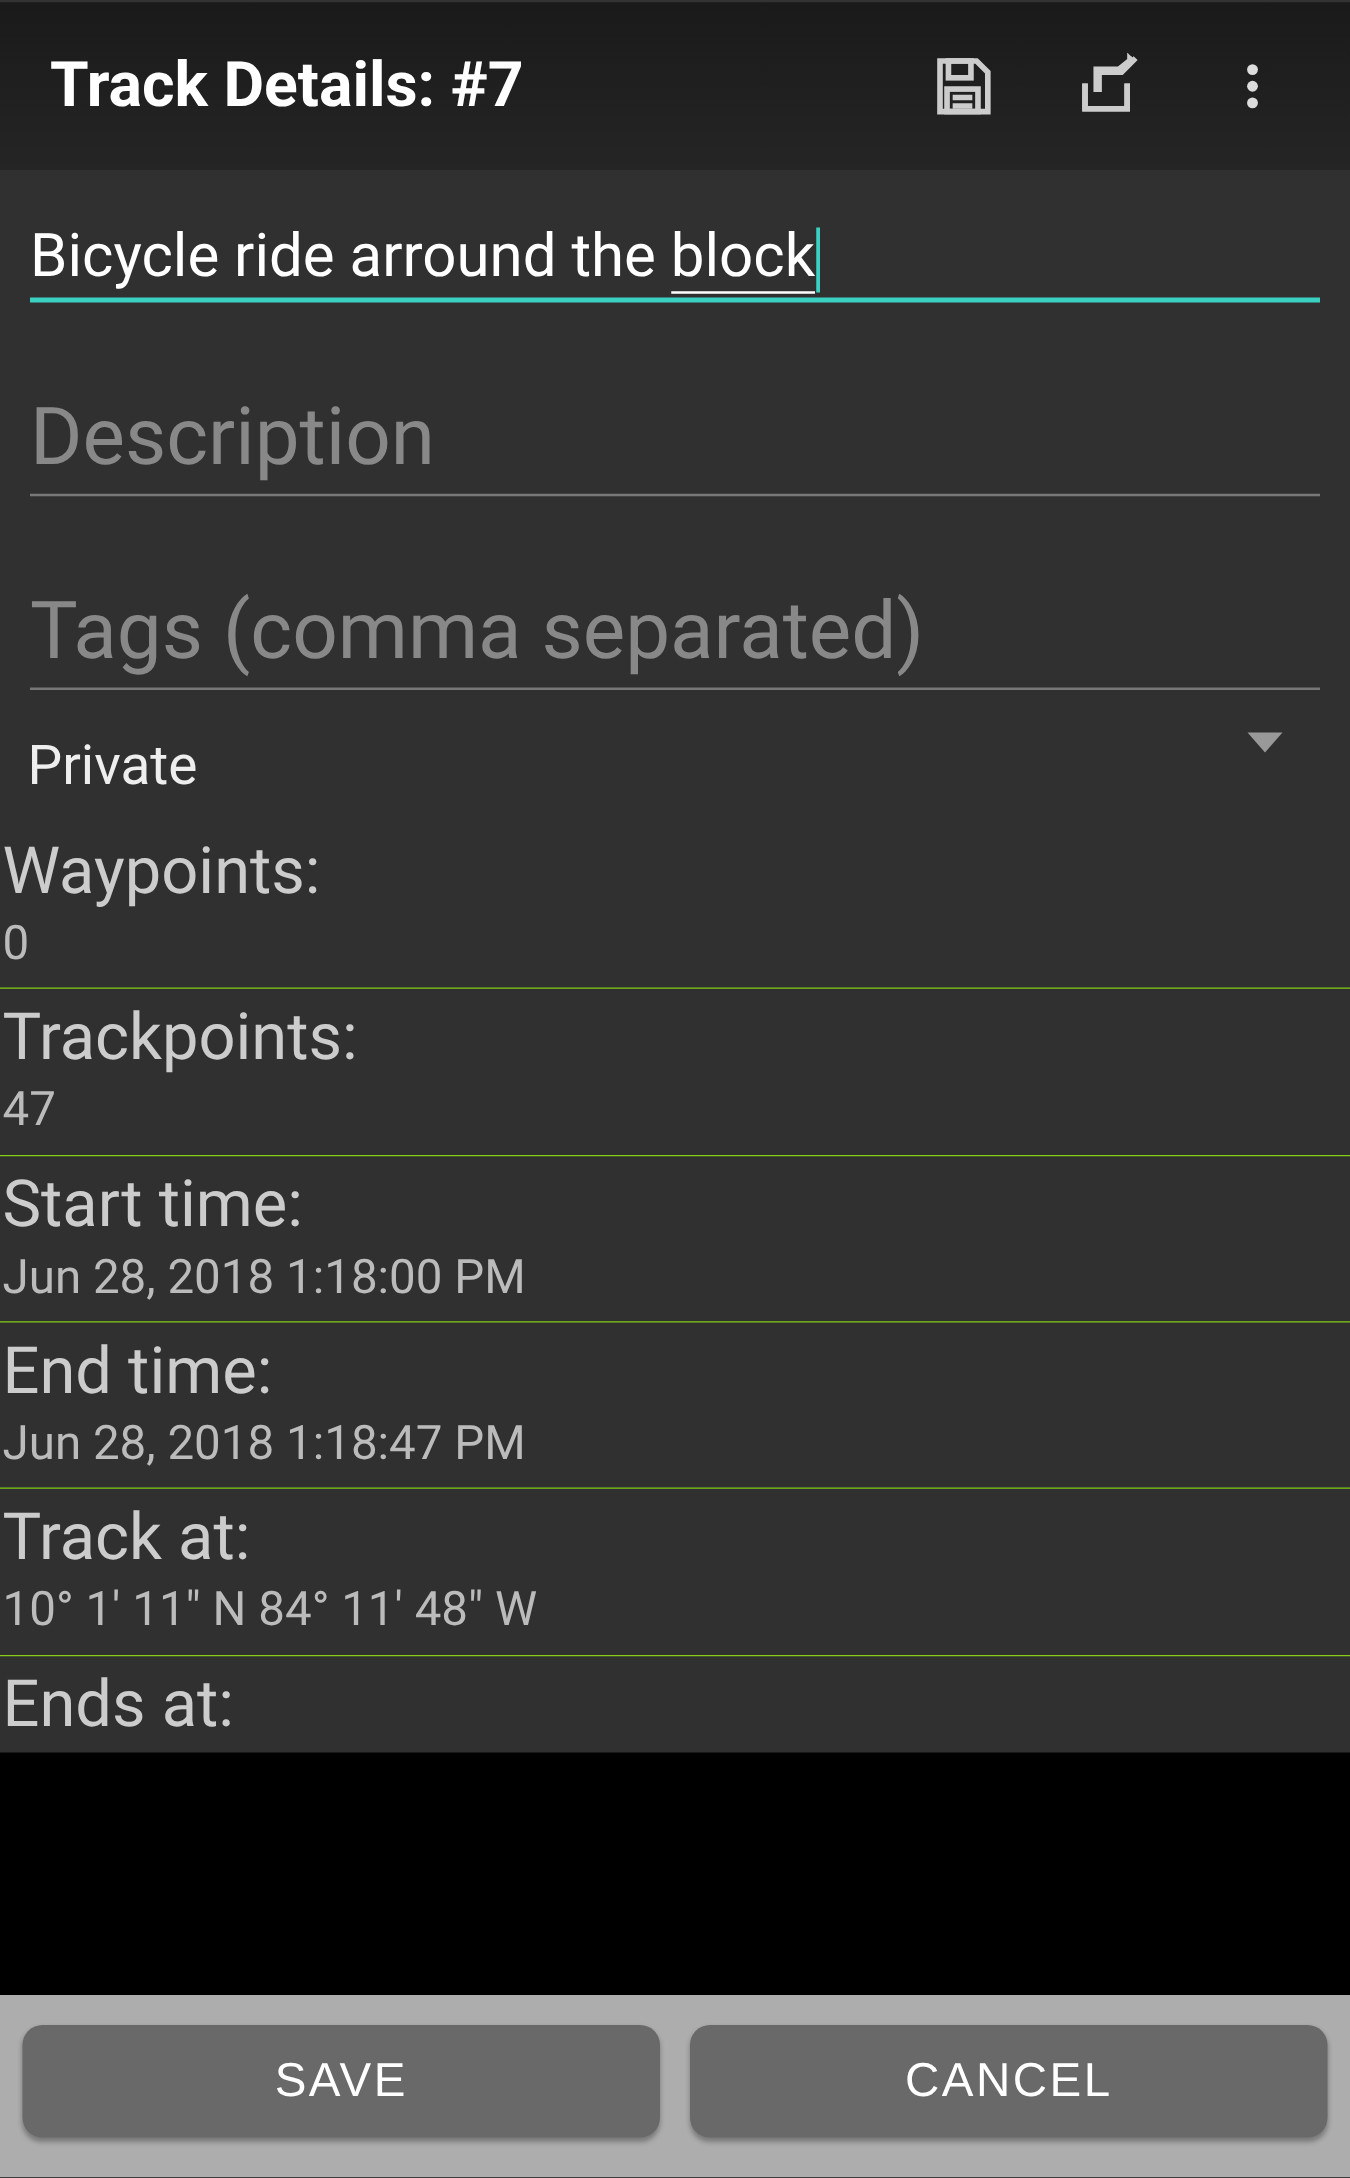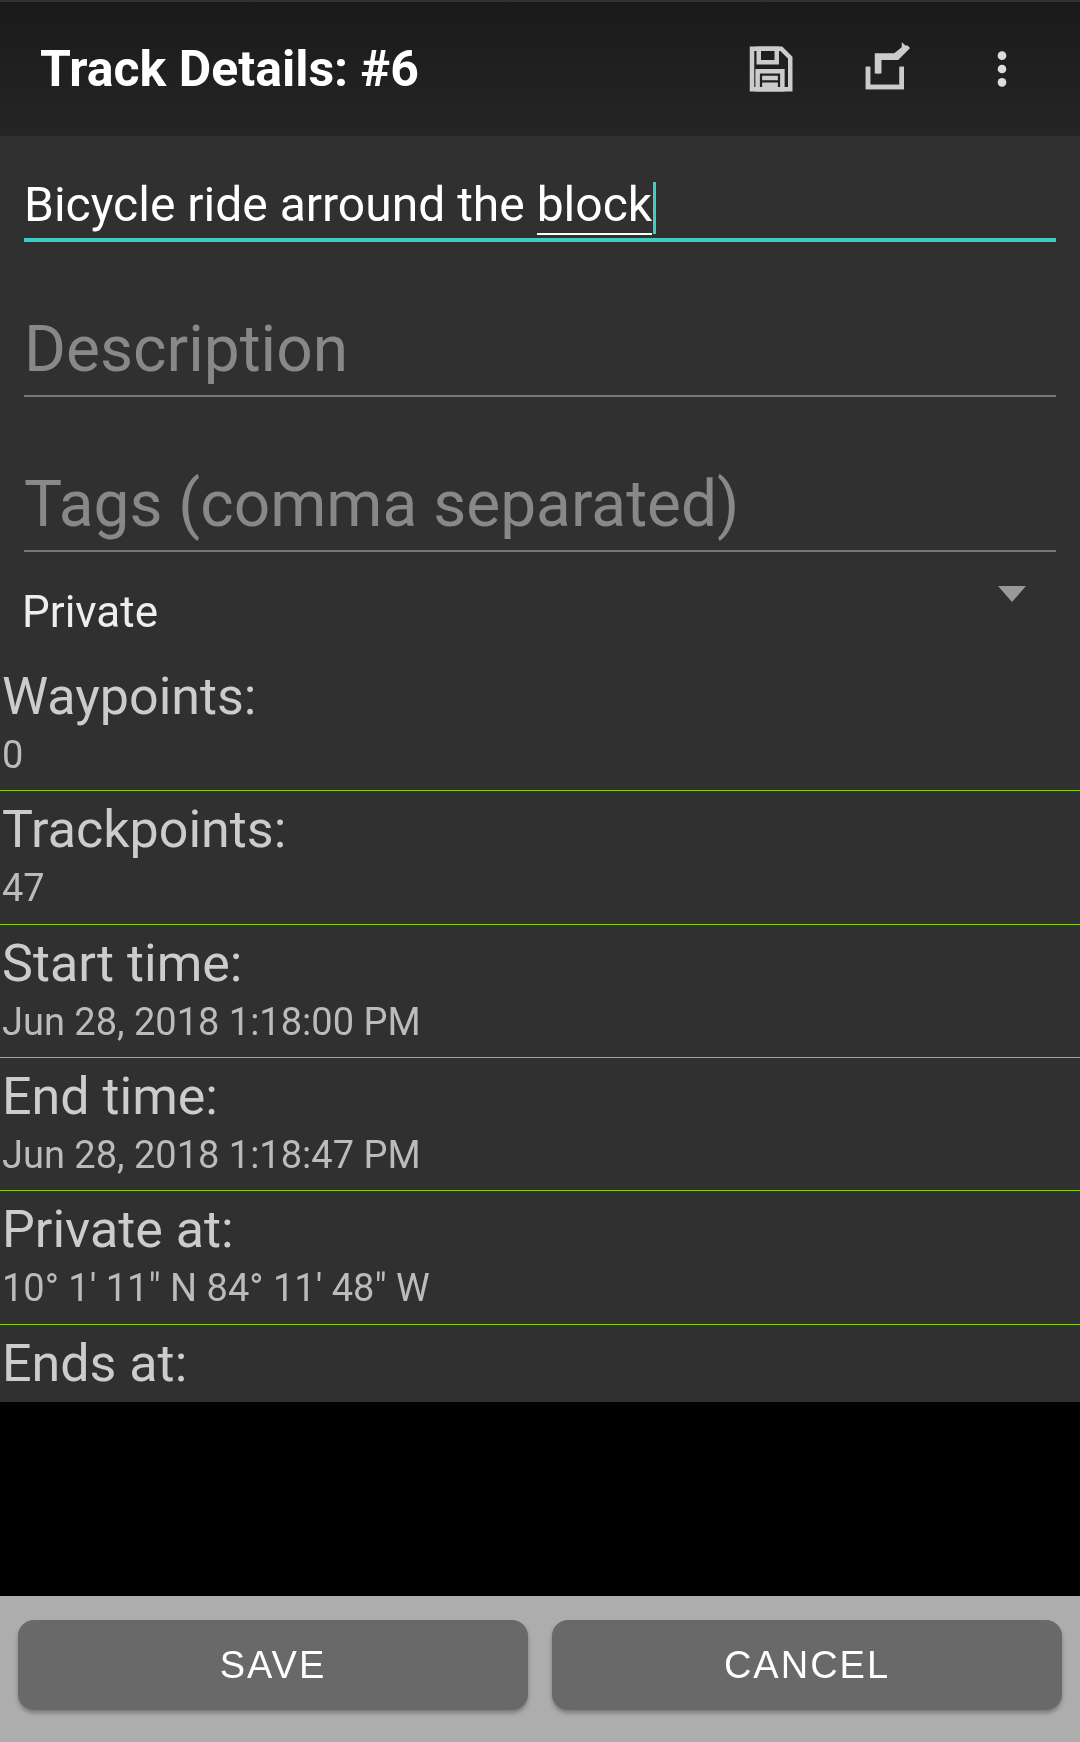--- a/index.html
+++ b/index.html
@@ -128,21 +128,21 @@
       border: none;
       border-radius: 16px;
       box-shadow: 0 3px 4px rgba(0,0,0,0.3);
       cursor: pointer;
     }
   </style>
 </head>
 <body>
 
 <div class="appbar">
-  <div class="appbar-title">Track Details: #6</div>
+  <div class="appbar-title">Track Details: #7</div>
   <div class="appbar-icons">
     <div class="icon">
       <svg viewBox="0 0 24 24" width="54" height="54" fill="none" stroke="#ccc" stroke-width="2">
         <path d="M4 3h13l4 4v14H4z" fill="none"></path>
         <rect x="7" y="3" width="8" height="6" fill="none"></rect>
         <rect x="6.5" y="13" width="11" height="8" fill="none"></rect>
         <line x1="8.5" y1="16" x2="15.5" y2="16"></line>
         <line x1="8.5" y1="19" x2="15.5" y2="19"></line>
       </svg>
     </div>
@@ -210,21 +210,21 @@
     </div>
     <div class="info-row">
       <div class="info-label">Start time:</div>
       <div class="info-value">Jun 28, 2018 1:18:00 PM</div>
     </div>
     <div class="info-row">
       <div class="info-label">End time:</div>
       <div class="info-value">Jun 28, 2018 1:18:47 PM</div>
     </div>
     <div class="info-row">
-      <div class="info-label">Private at:</div>
+      <div class="info-label">Track at:</div>
       <div class="info-value">10° 1' 11" N  84° 11' 48" W</div>
     </div>
     <div class="info-row" style="border-bottom:none">
       <div class="info-label">Ends at:</div>
     </div>
   </div>
 
 </div>
 
 <div class="footer">

